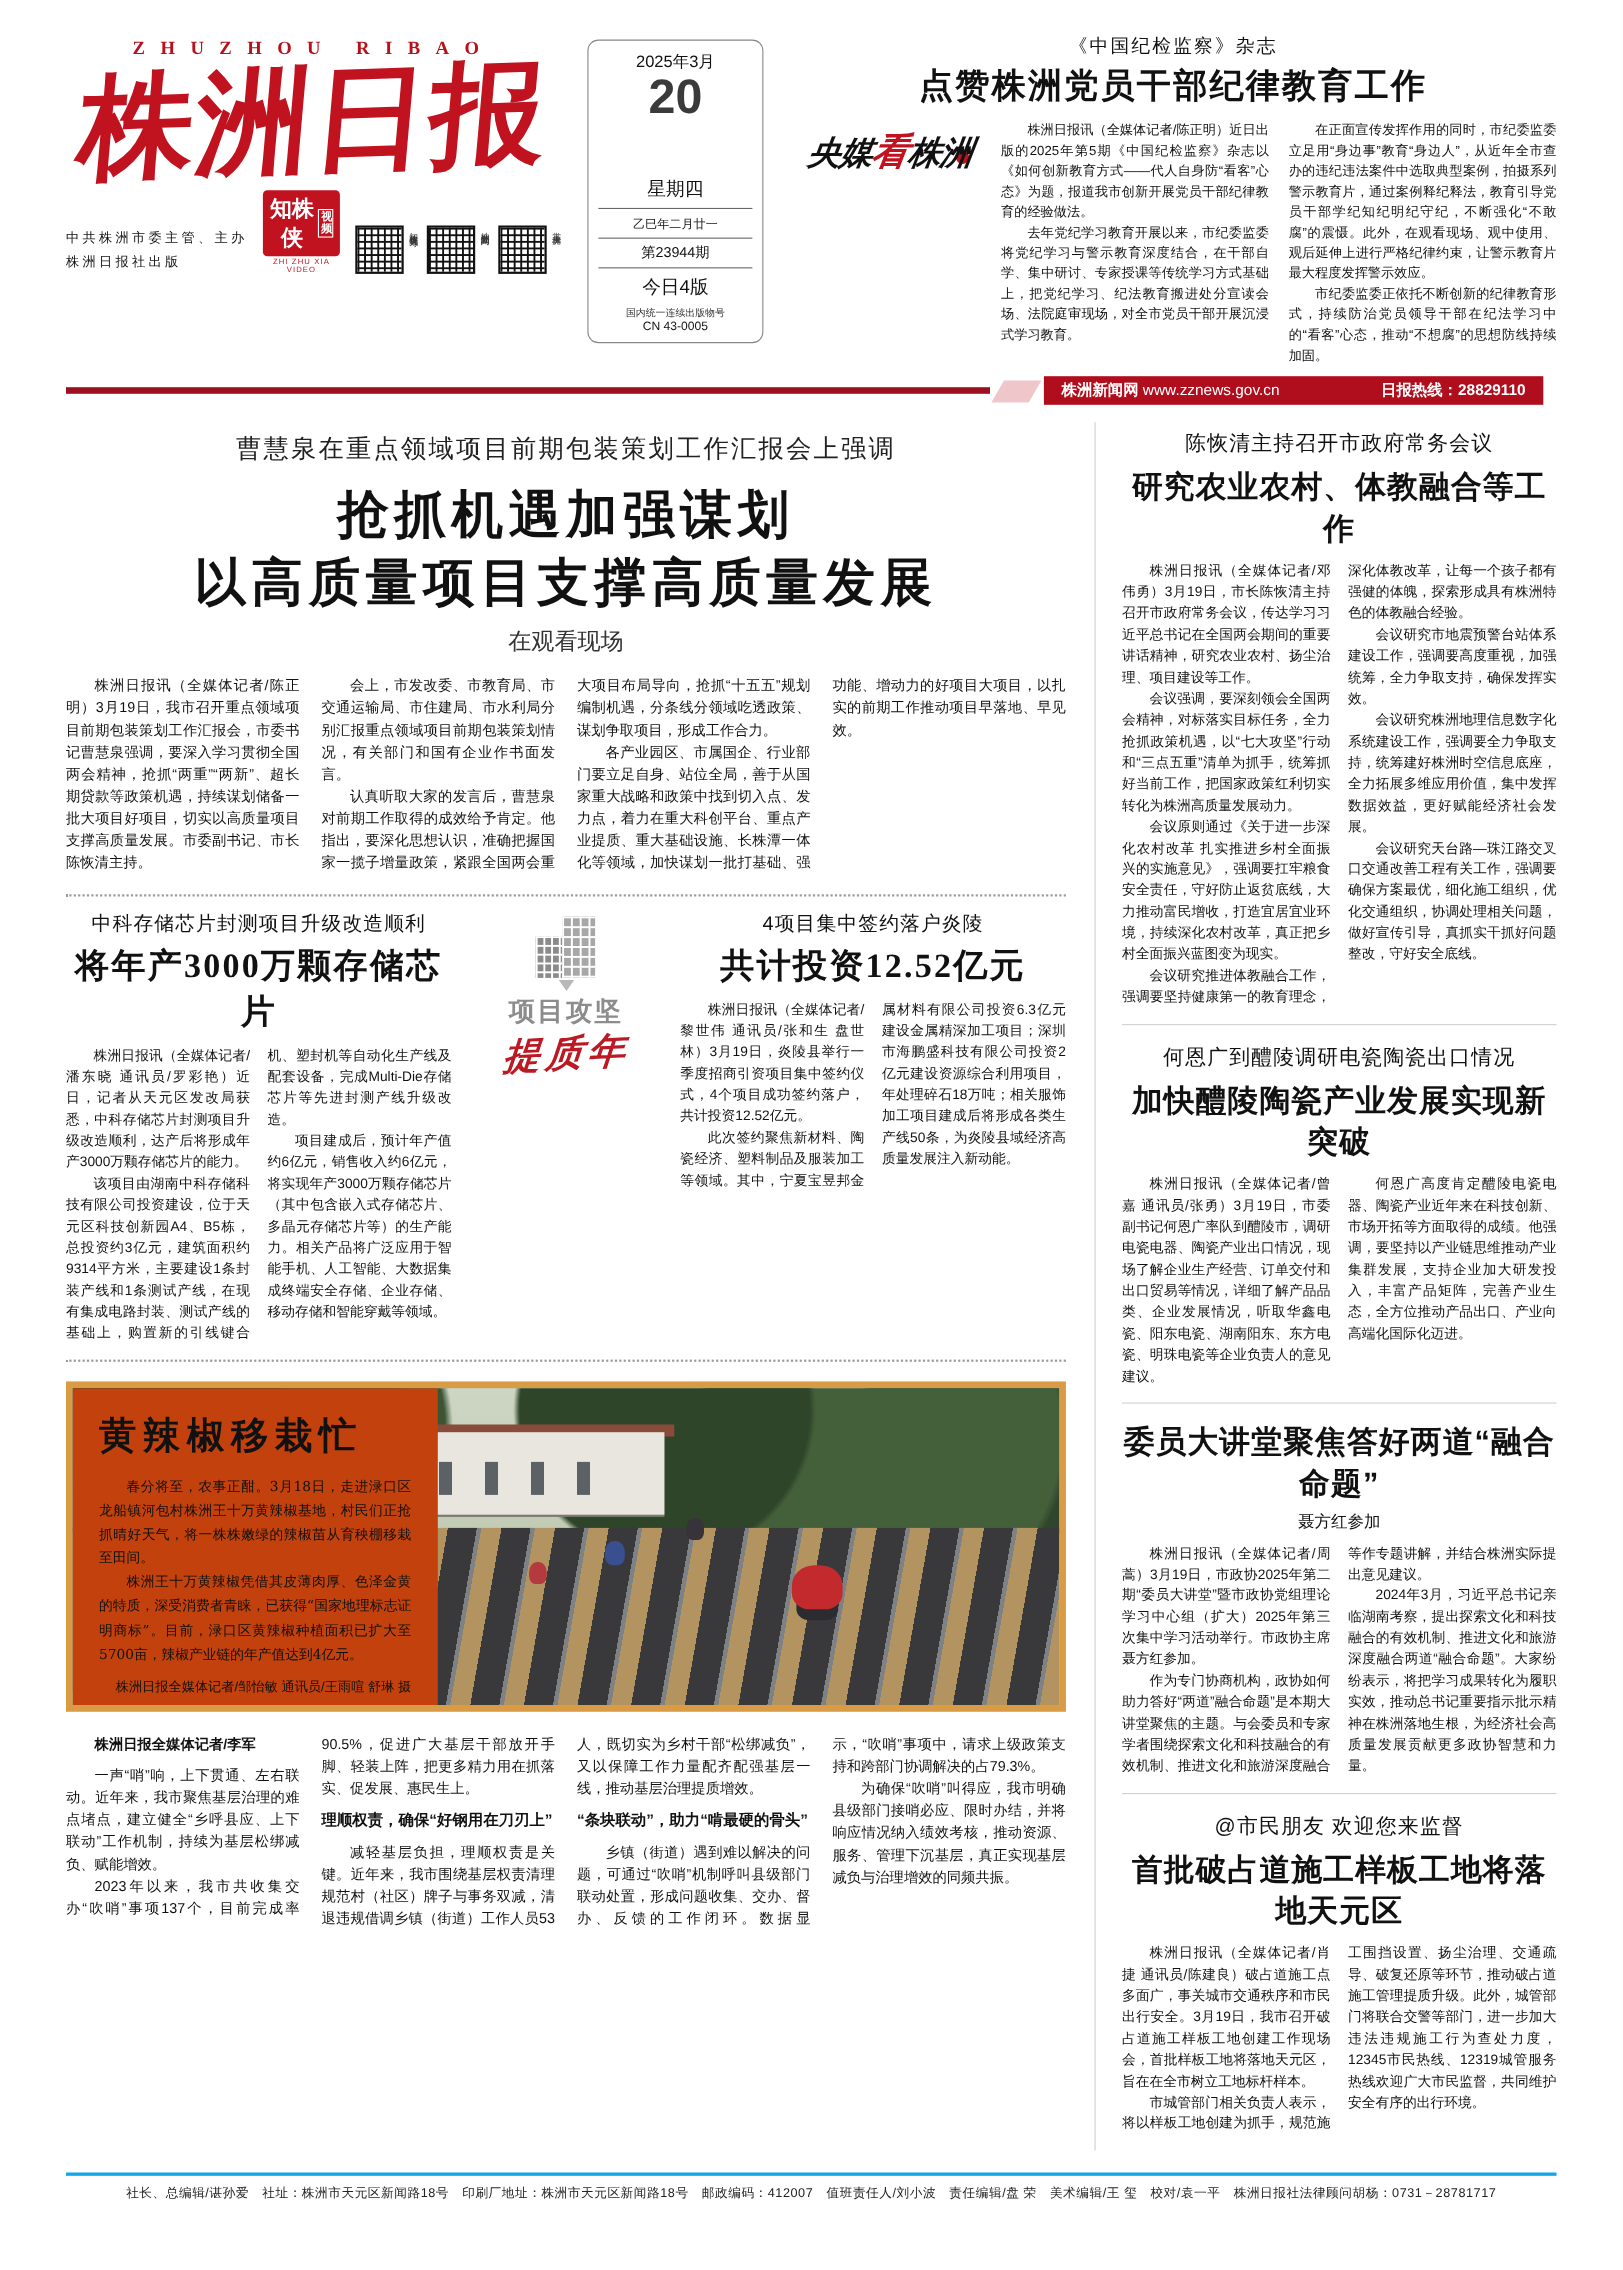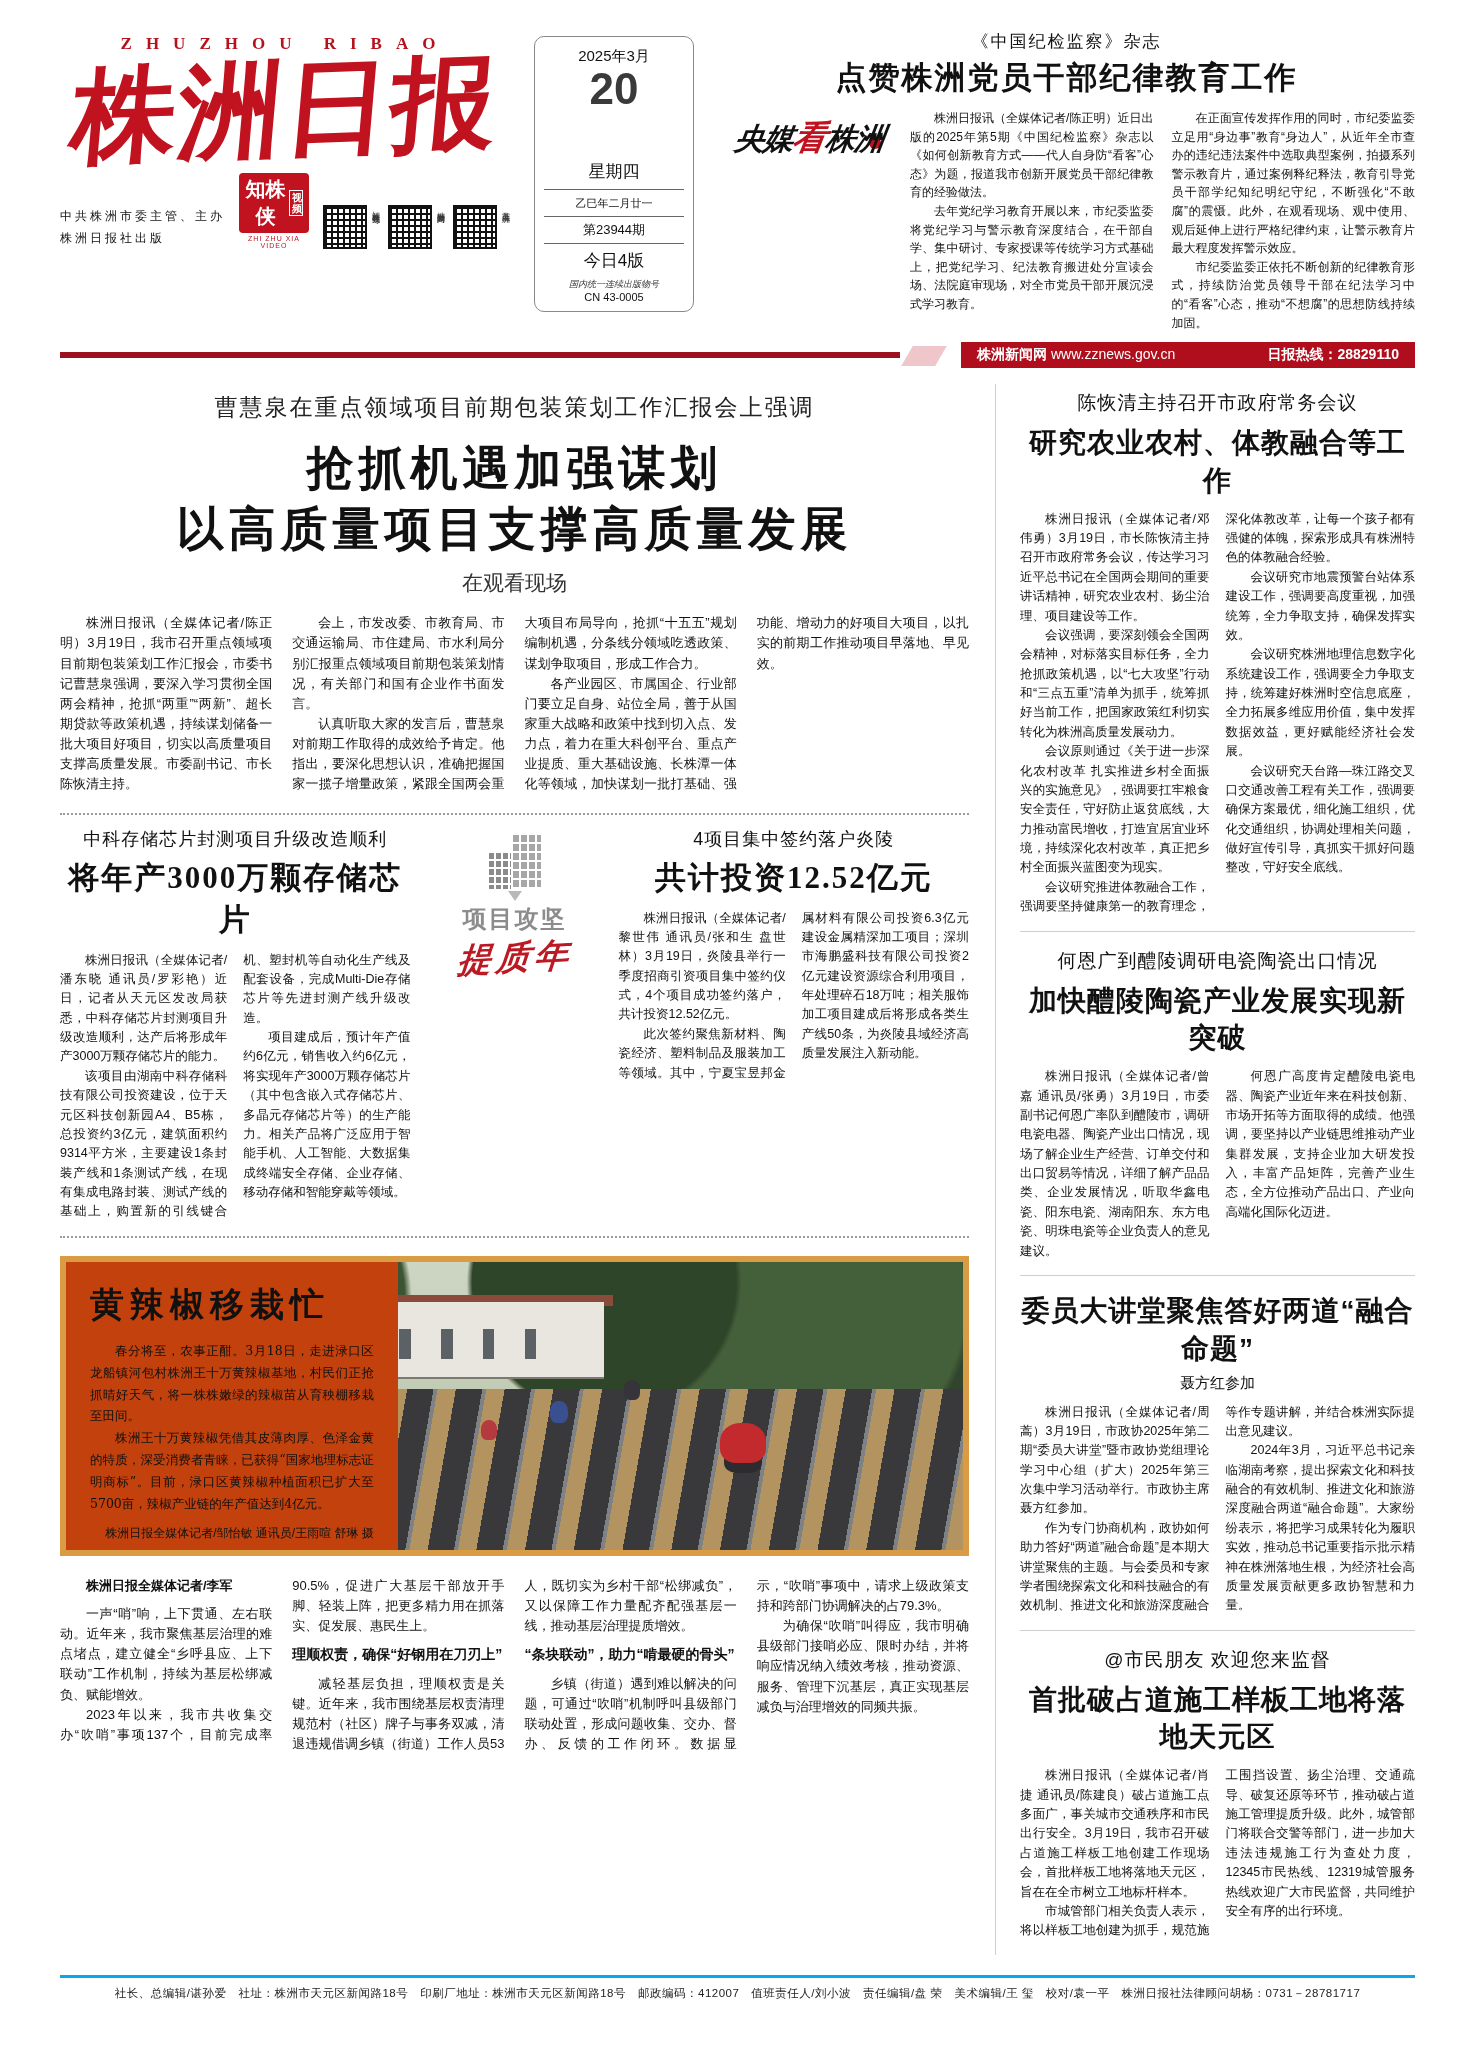--- a/index.html
+++ b/index.html
@@ -22,39 +22,39 @@
   .qr { width:44px; height:44px; border:2px solid #111; background-image:linear-gradient(90deg,#111 2px,transparent 2px),linear-gradient(#111 2px,transparent 2px); background-size:6px 6px; background-color:#fff; }
   .qr-cap { writing-mode:vertical-rl; font-size:8px; color:#333; letter-spacing:1px; height:44px; }
 
   .datebox { border:1px solid #888; border-radius:10px; padding:10px 9px 8px; text-align:center; font-size:14px; margin-top:8px; }
   .datebox .ym { font-size:15px; }
   .datebox .day { font-size:44px; font-weight:900; color:#3a3a3a; line-height:1.05; }
   .datebox .wk { font-size:17px; margin-bottom:6px;margin-top:48px; }
   .datebox .lunar { font-size:11px; border-top:1px solid #666; padding-top:6px; }
   .datebox .issue { font-size:13px; border-top:1px solid #666; border-bottom:1px solid #666; margin:5px 0; padding:4px 0; }
   .datebox .pages { font-size:17px; margin:4px 0 6px; }
-  .datebox .issn-label { font-size:9px; color:#333;font-style:italic; }
+  .datebox .issn-label { font-size:9px; color:#333; }
   .datebox .issn { font-size:11px; }
 
   .jijian { padding-top:2px; }
   .jijian .kicker { text-align:center; font-size:17px; letter-spacing:2px; margin-bottom:4px; }
   .jijian .headline { font-family:"Liberation Serif","DejaVu Serif",serif; font-weight:900; font-size:31px; letter-spacing:2px; text-align:center; margin-bottom:10px; }
   .jijian-body-row { display:flex; gap:12px; }
   .ym-logo { flex:0 0 180px; padding-top:6px; text-align:center; }
   .ym-logo .t { font-weight:900; font-style:italic; font-size:30px; letter-spacing:-1px; transform:skewX(-8deg); display:inline-block; }
   .ym-logo .t .red { color:#c0121f; font-size:34px; }
   .ym-dot { width:12px; height:12px; background:#c0121f; border-radius:50%; display:inline-block; margin-left:-20px; }
   .jijian .body { flex:1; column-count:2; column-gap:18px; font-size:12px; line-height:1.55; text-align:justify; }
   .jijian .body p { text-indent:2em; }
 
   
   .hotbar { position:relative; height:26px; margin-top:10px; }
   .hotbar .thinline { position:absolute; left:0; top:10px; width:62%; height:6px; background:#9c1120; }
   .hotbar .slash { position:absolute; left:62.5%; top:4px; width:34px; height:20px; background:#efc7cb; transform:skewX(-30deg); }
-  .hotbar .band { position:absolute; right:0; top:0; width:33.5%; height:26px; background:#b00e1d; color:#fff; display:flex; align-items:center; justify-content:space-between; padding:0 16px; font-size:14px; }
+  .hotbar .band { position:absolute; right:12px; top:0; width:33.5%; height:26px; background:#b00e1d; color:#fff; display:flex; align-items:center; justify-content:space-between; padding:0 16px; font-size:14px; }
   .hotbar .band b { font-weight:700; }
 
   
   .content { display:grid; grid-template-columns:1fr 420px; gap:0 26px; margin-top:16px; }
   .col-right { border-left:1px solid #cfcfcf; padding-left:24px; }
 
   .kicker-c { text-align:center; letter-spacing:1px; }
   .bodytext { font-size:13px; line-height:1.55; text-align:justify; }
   .bodytext p { text-indent:2em; }
 

